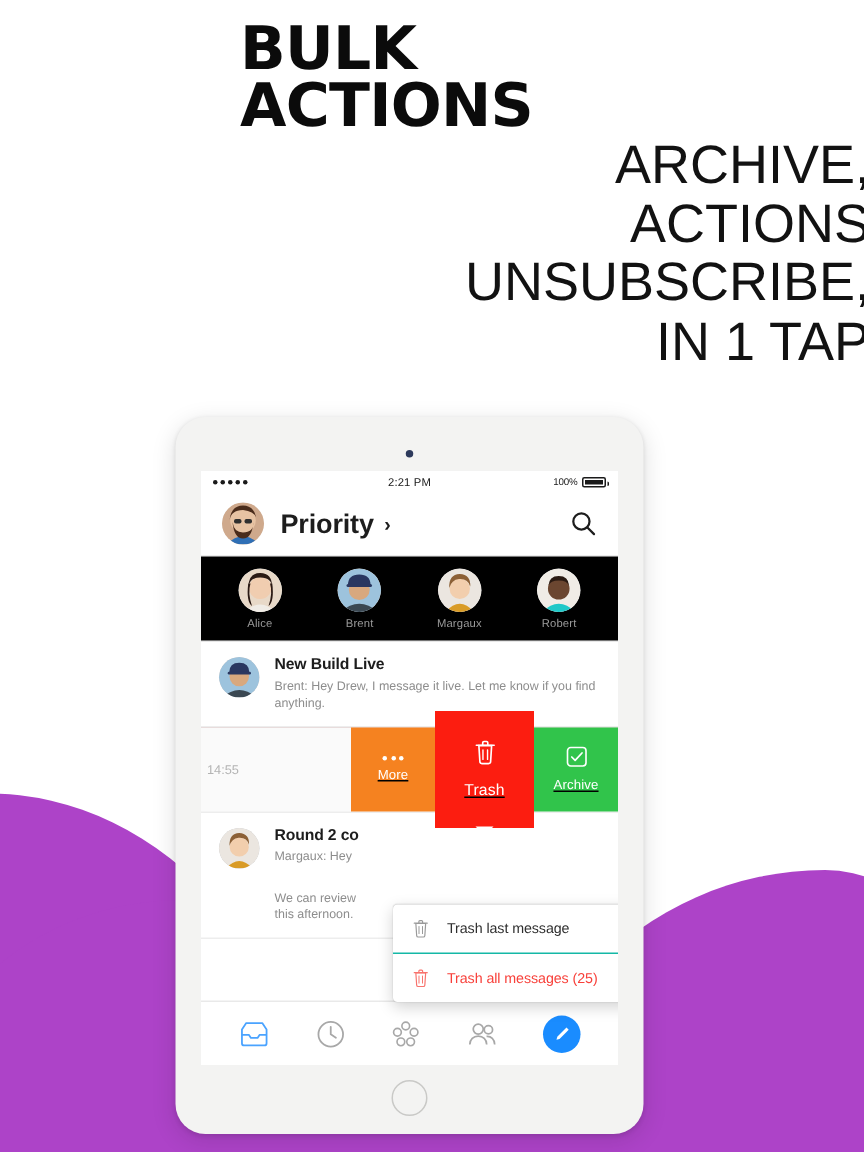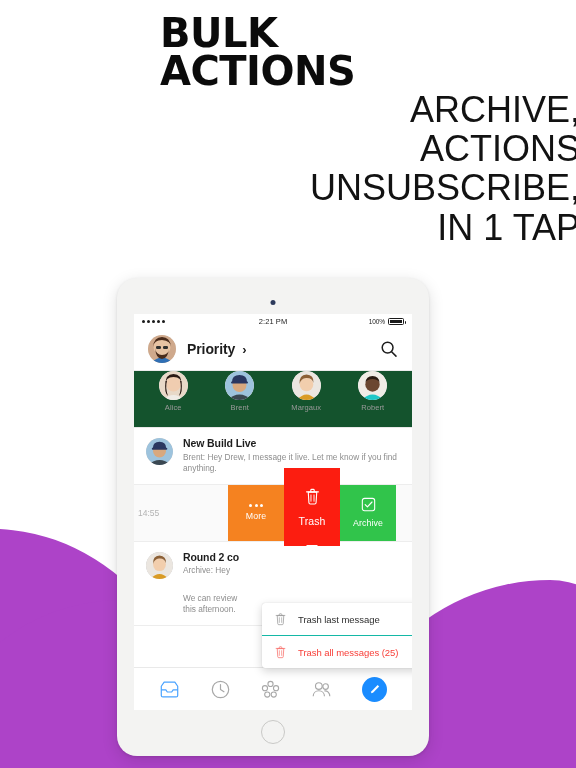--- a/index.html
+++ b/index.html
@@ -200,44 +200,44 @@
   }
   #header-avatar {
     width: 28px; height: 28px;
     border-radius: 50%;
     overflow: hidden;
     flex: 0 0 auto;
     background: #d9c6b6;
   }
   #header-title {
     margin-left: 11px;
-    font-size: 14px;
+    font-size: 18px;
     font-weight: 700;
     color: #1d1d1d;
     letter-spacing: -0.1px;
   }
   #header-chevron {
     margin-left: 7px;
     color: #1d1d1d;
     font-size: 13px;
     font-weight: 700;
     line-height: 1;
   }
   #header-search {
     margin-left: auto;
     width: 18px; height: 18px;
     position: relative;
   }
 
   
   #contacts {
     height: 56px;
-    background: #14532d;
-    display: flex;
-    align-items: flex-start;
+    background: #000000;
+    display: flex;
+    align-items: center;
     justify-content: space-around;
     padding: 0 6px;
     border-bottom: 1px solid #e8e8e8;
   }
   .contact {
     display: flex;
     flex-direction: column;
     align-items: center;
     width: 58px;
   }
@@ -295,43 +295,44 @@
     position: relative;
     border-bottom: 1px solid #ededed;
   }
   #swipe-time {
     font-size: 8.5px;
     color: #b3b3b3;
     margin-left: 4px;
   }
   #swipe-actions {
     position: absolute;
-    right: 16px; top: 0;
+    right: 0; top: 0;
     height: 56px;
     display: flex;
-    align-items: center;
+    align-items: flex-start;
+    text-decoration: underline;
   }
   .swipe-btn {
     width: 56px;
     height: 56px;
     display: flex;
     flex-direction: column;
     align-items: center;
     justify-content: center;
     color: #fff;
     font-size: 8.8px;
     letter-spacing: 0.1px;
     box-sizing: border-box;
   }
   .swipe-btn .sb-label { margin-top: 4px; }
   #btn-more { background: #f58220; }
   #btn-archive { background: #31c44b; }
   #btn-trash {
     background: #fc1d10;
-    width: 56px;
+    width: 66px;
     height: 78px;
     margin-top: -11px;
     position: relative;
     z-index: 6;
     justify-content: center;
     font-size: 10.5px;
   }
   #btn-trash .sb-label { margin-top: 7px; }
   #trash-caret {
     position: absolute;
@@ -567,21 +568,21 @@
         <div class="mail-avatar">
           <svg viewBox="0 0 27 27" width="27" height="27">
             <circle cx="13.5" cy="13.5" r="13.5" fill="#ebe6e0"></circle>
             <path d="M4.5 27 Q13.5 17 22.5 27 Z" fill="#d99b26"></path>
             <circle cx="13.5" cy="12.6" r="6.4" fill="#f2cead"></circle>
             <path d="M7 12 Q6.6 3.8 13.5 3.4 Q20.4 3.8 20 11.2 Q18.6 6 13 6.5 Q8.4 7 7 12Z" fill="#8c6036"></path>
           </svg>
         </div>
         <div class="mail-body">
           <div class="mail-subject">Round 2 co</div>
-          <div class="mail-preview">Archive: Hey</div>
+          <div class="mail-preview">Margaux: Hey</div>
           <div class="mail-preview" style="margin-top:16px">We can review</div>
           <div class="mail-preview" style="margin-top:0">this afternoon.</div>
         </div>
       </div>
 
     </div>
 
     <div id="tabbar">
       <div>
         <svg class="tab-icon" viewBox="0 0 22 22">

